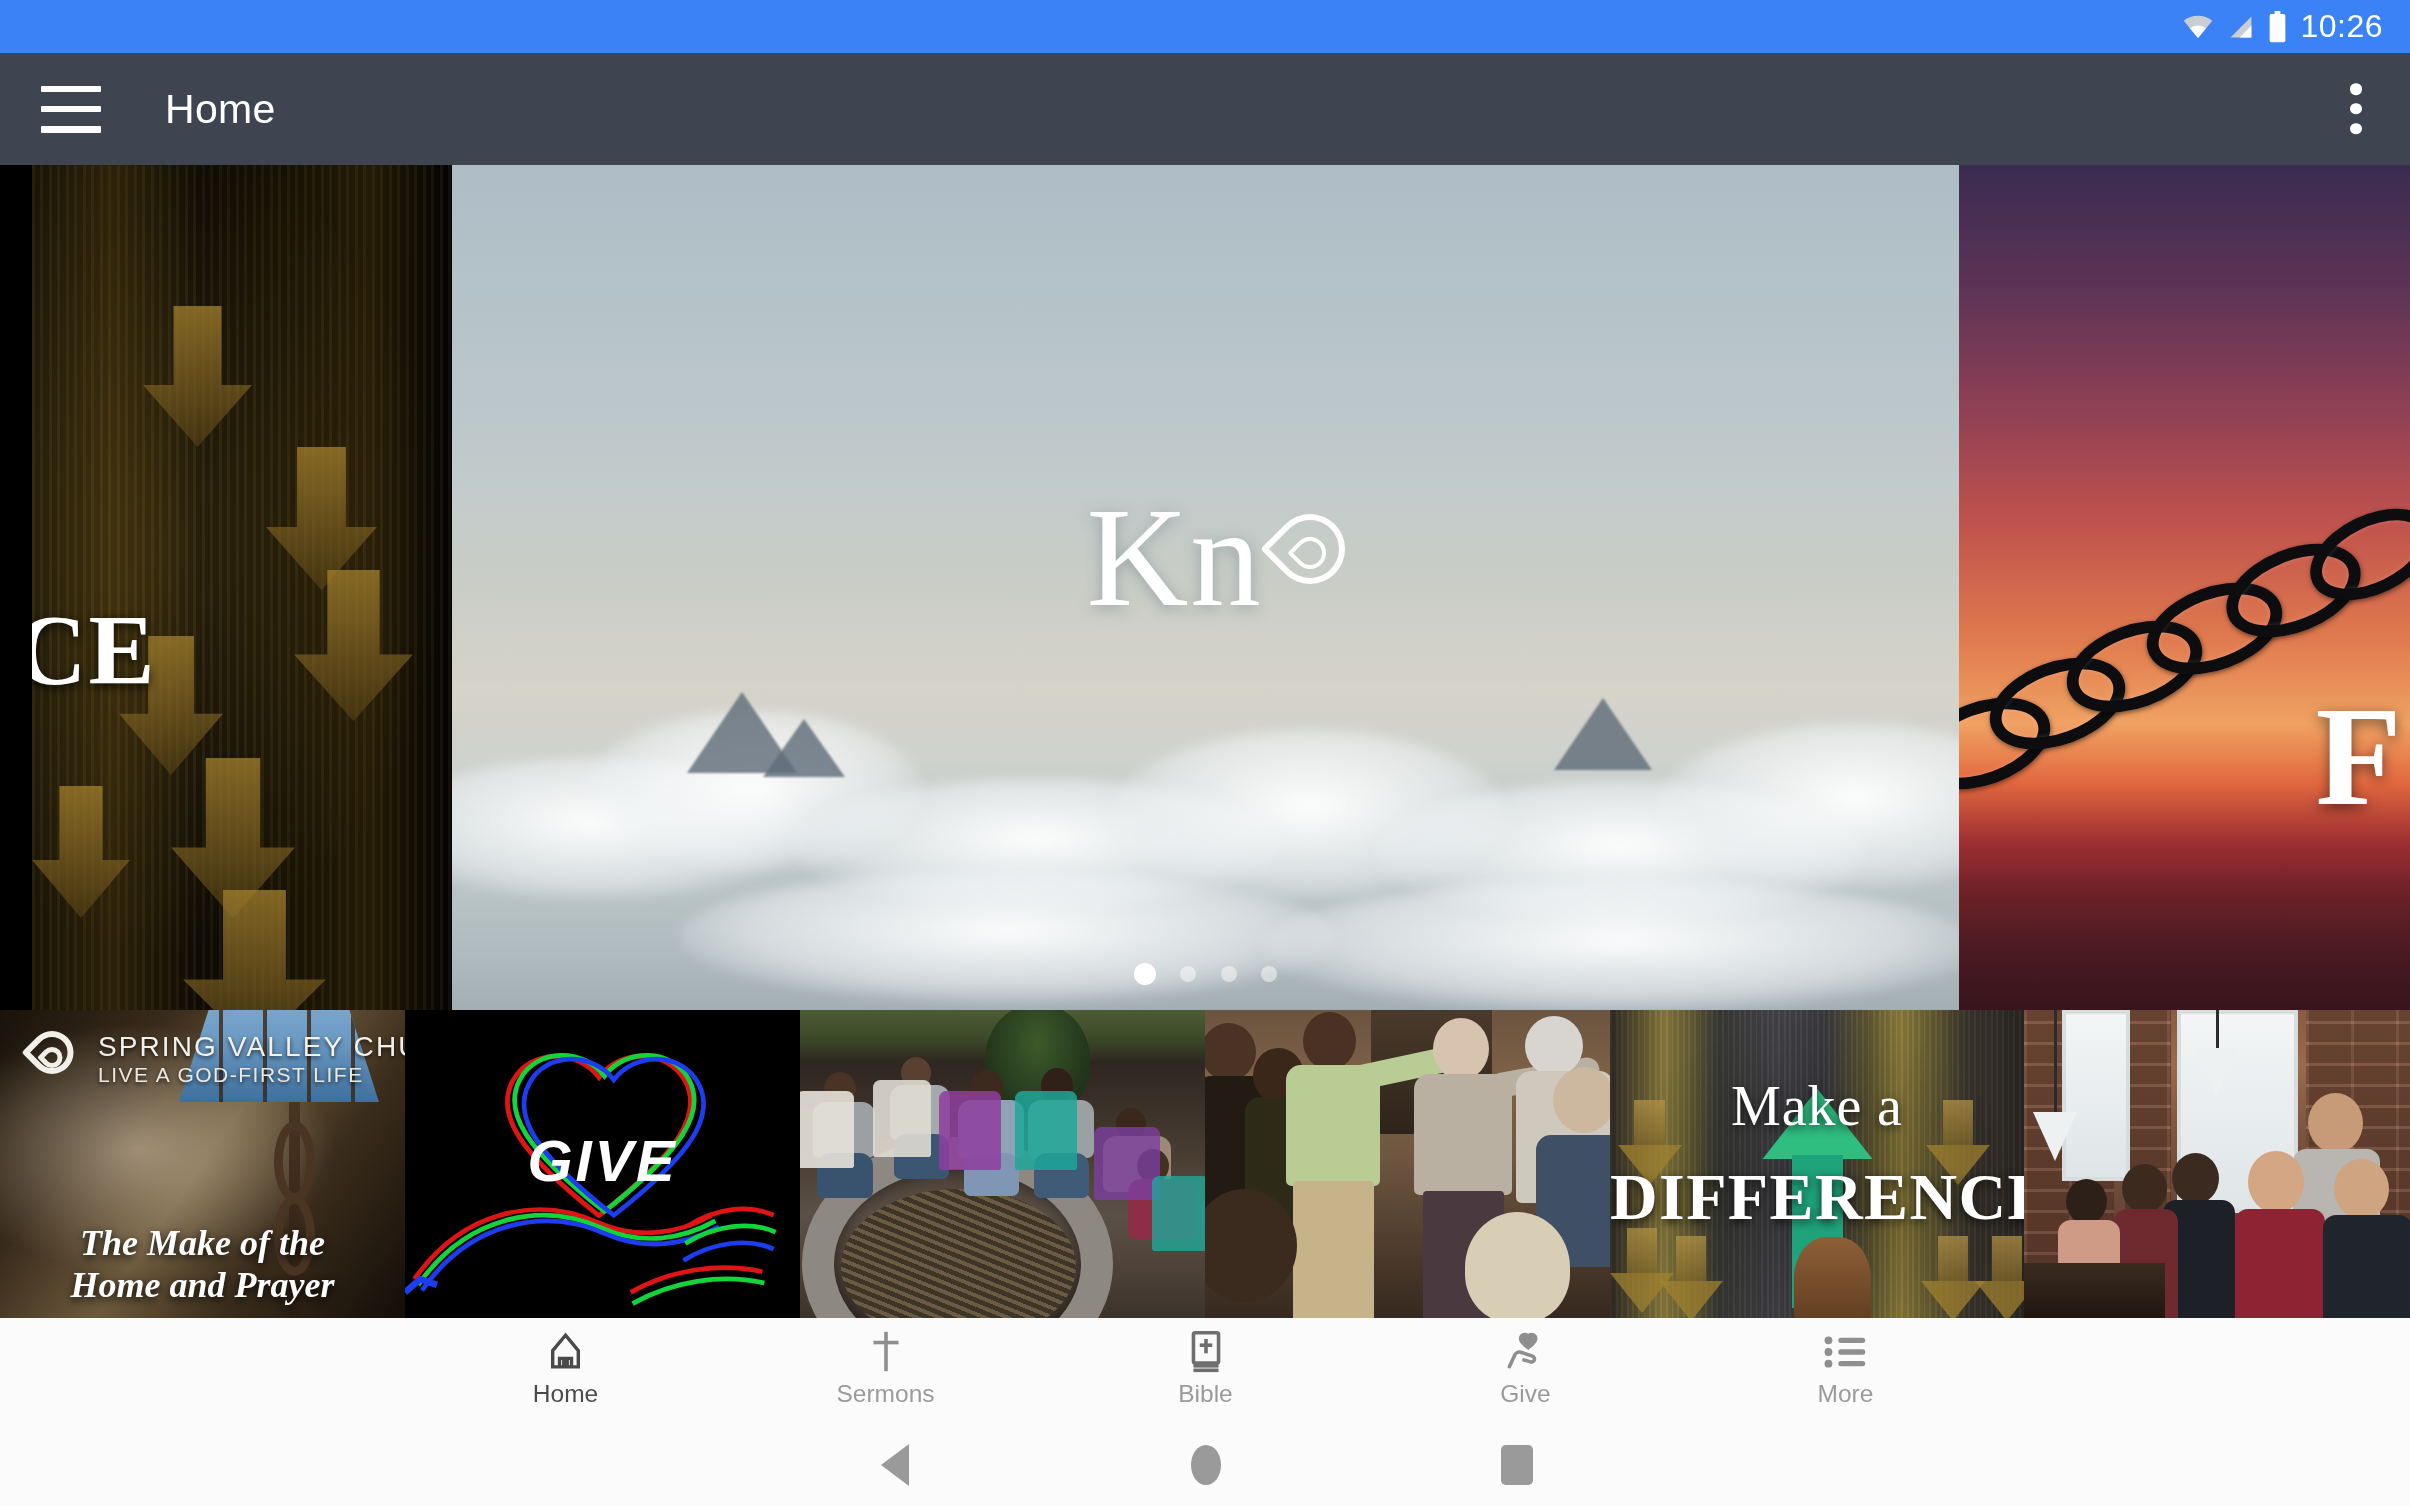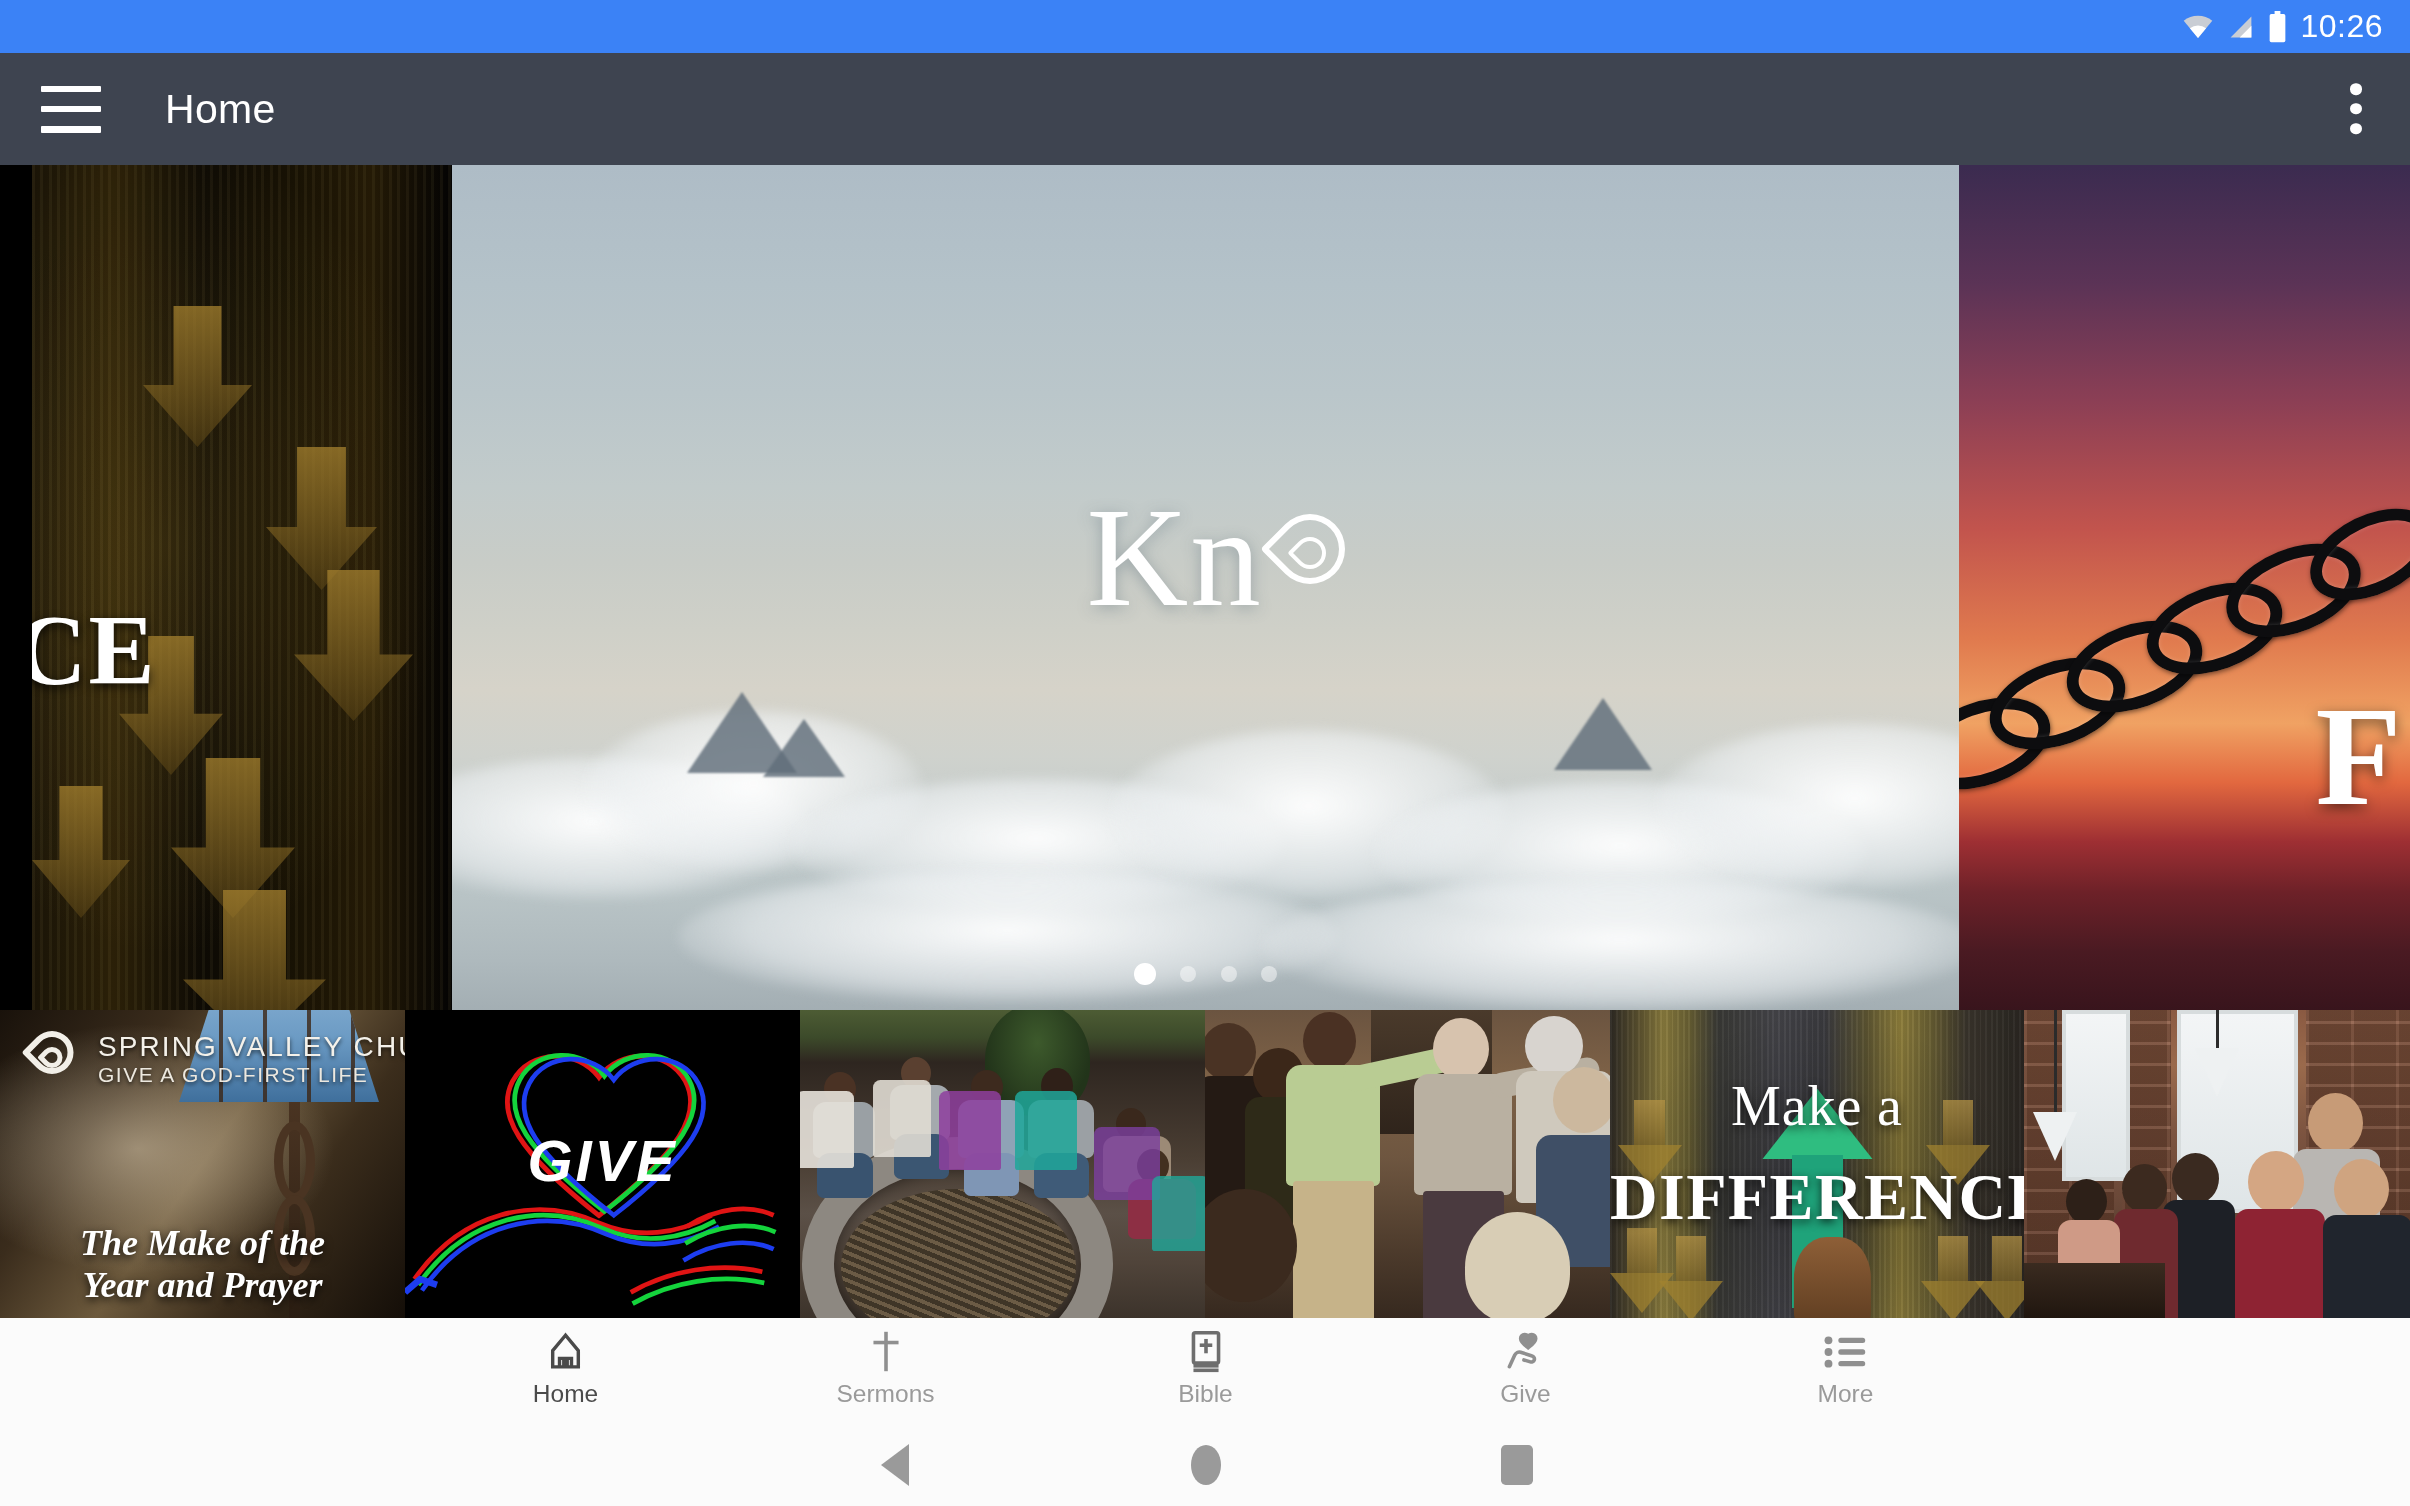--- a/index.html
+++ b/index.html
@@ -468,24 +468,24 @@
           <i style="left:86%"></i>
       </div>
       <div class="lamp-stem"></div>
       <div class="lamp-knot" style="top:111px;"></div>
       <div class="lamp-knot" style="top:185px;"></div>
       <div class="svc-logo">
         <span class="svc-drop"></span>
           <span class="svc-drop2"></span>
       </div>
       <div class="svc-name">SPRING VALLEY CHURCH</div>
-      <div class="svc-tag">GIVE A GOD-FIRST LIFE</div>
+      <div class="svc-tag">LIVE A GOD-FIRST LIFE</div>
       <div class="svc-headline">
         <div>The Make of the</div>
-        <div>Year and Prayer</div>
+        <div>Home and Prayer</div>
       </div>
     </div>
 
     <div class="tile t2">
       <div class="t2-bg"></div>
       <svg viewBox="0 0 420 327" width="395" height="308" style="position:absolute;inset:0;">
         <g fill="none" stroke-width="5">
           <path d="M212 70 C 190 40, 140 40, 122 74 C 104 108, 128 148, 212 214 C 296 148, 320 108, 302 74 C 284 40, 234 40, 212 70 Z" stroke="#e01414" transform="translate(-10,0) scale(1.02) translate(0,0)"></path>
           <path d="M212 70 C 190 40, 140 40, 122 74 C 104 108, 128 148, 212 214 C 296 148, 320 108, 302 74 C 284 40, 234 40, 212 70 Z" stroke="#14d43c"></path>
           <path d="M212 70 C 190 40, 140 40, 122 74 C 104 108, 128 148, 212 214 C 296 148, 320 108, 302 74 C 284 40, 234 40, 212 70 Z" stroke="#1d3df0" transform="translate(10,4)"></path>

